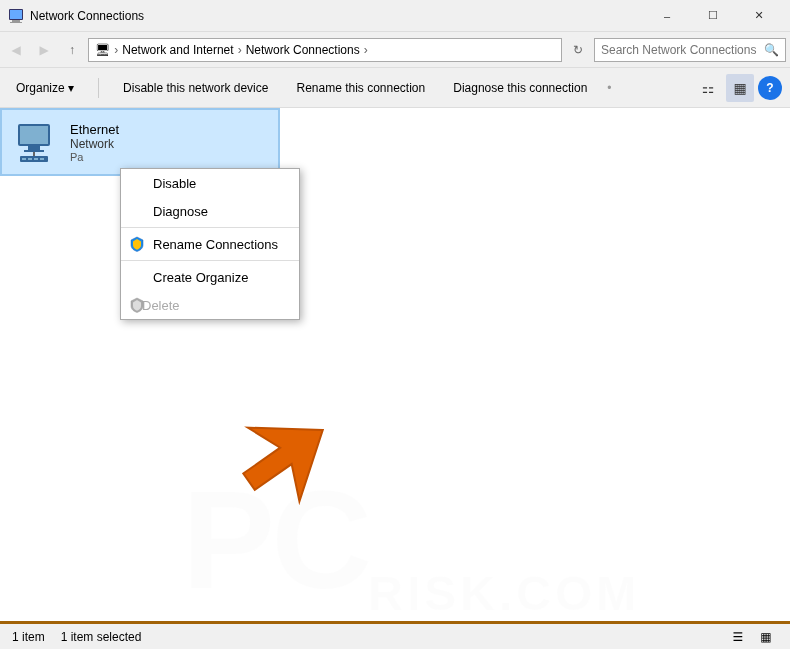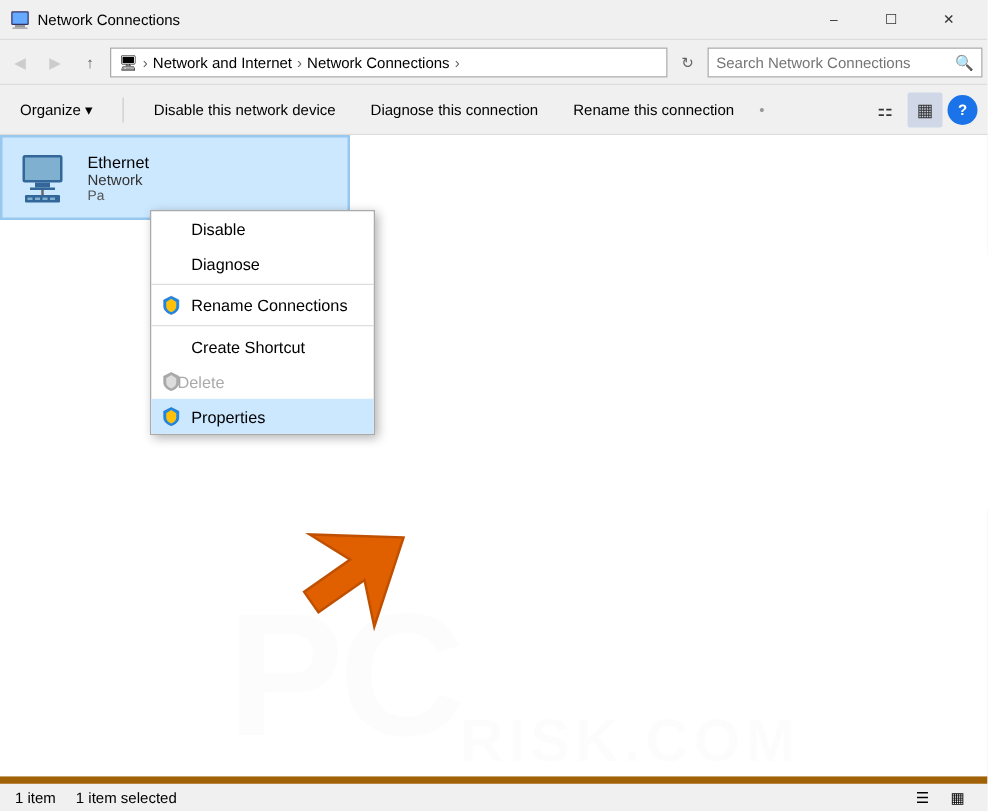--- a/index.html
+++ b/index.html
@@ -79,21 +79,21 @@
       background: #fff;
       border: 1px solid #aaa;
       display: flex;
       align-items: center;
       padding: 0 6px;
       font-size: 12px;
       gap: 2px;
     }
     .breadcrumb-sep { color: #666; margin: 0 2px; }
     .search-box {
-      width: 220px;
+      width: 192px;
       height: 24px;
       border: 1px solid #aaa;
       background: #fff;
       display: flex;
       align-items: center;
       padding: 0 6px;
     }
     .search-box input {
       border: none;
       outline: none;
@@ -280,21 +280,21 @@
       letter-spacing: -2px;
       user-select: none;
       flex-direction: row;
       padding-left: 32px;
     }
 
     
     .status-bar {
       height: 28px;
       background: #f0f0f0;
-      border-top: 6px solid #a16207;
+      border-top: 3px solid #a16207;
       display: flex;
       align-items: center;
       padding: 0 12px;
       gap: 16px;
       font-size: 12px;
     }
     .status-bar-right {
       margin-left: auto;
       display: flex;
       gap: 4px;
@@ -347,22 +347,22 @@
   <div class="search-box">
     <input type="text" placeholder="Search Network Connections" style="">
     <span>🔍</span>
   </div>
 </div>
 
 <div class="toolbar">
   <button class="toolbar-btn">Organize ▾</button>
   <div class="toolbar-sep"></div>
   <button class="toolbar-btn">Disable this network device</button>
+  <button class="toolbar-btn">Rename this connection</button>
   <button class="toolbar-btn">Diagnose this connection</button>
-  <button class="toolbar-btn">Rename this connection</button>
   <span style="color:#999">•</span>
   <div class="toolbar-right">
     <button class="view-btn">⚏</button>
     <button class="view-btn active">▦</button>
     <button class="help-btn">?</button>
   </div>
 </div>
 
 <div class="main-content">
 
@@ -414,43 +414,34 @@
           <path d="M7,1 L13,4 L13,9 C13,12.5 10,14.5 7,15.5 C4,14.5 1,12.5 1,9 L1,4 Z" fill="#1e88e5" stroke="#1565c0" stroke-width="0.5"></path>
           <path d="M7,3 L11,5.5 L11,9 C11,11.5 9,13 7,13.8 C5,13 3,11.5 3,9 L3,5.5 Z" fill="#ffc107"></path>
         </svg>
       </span>
       <span>Rename Connections</span>
     </div>
 
     <div class="menu-separator"></div>
 
     <div class="menu-item">
-      <span>Create Shortcut</span>
+      <span>Create Organize</span>
     </div>
 
     <div class="menu-item disabled-item">
       <span class="menu-icon">
         <svg width="14" height="16" viewBox="0 0 14 16">
           <path d="M7,1 L13,4 L13,9 C13,12.5 10,14.5 7,15.5 C4,14.5 1,12.5 1,9 L1,4 Z" fill="#aaa" stroke="#999" stroke-width="0.5"></path>
           <path d="M7,3 L11,5.5 L11,9 C11,11.5 9,13 7,13.8 C5,13 3,11.5 3,9 L3,5.5 Z" fill="#ddd"></path>
         </svg>
       </span>
       <span>Delete</span>
     </div>
 
 
-    <div class="menu-item highlighted">
-      <span class="menu-icon">
-        <svg width="14" height="16" viewBox="0 0 14 16">
-          <path d="M7,1 L13,4 L13,9 C13,12.5 10,14.5 7,15.5 C4,14.5 1,12.5 1,9 L1,4 Z" fill="#1e88e5" stroke="#1565c0" stroke-width="0.5"></path>
-          <path d="M7,3 L11,5.5 L11,9 C11,11.5 9,13 7,13.8 C5,13 3,11.5 3,9 L3,5.5 Z" fill="#ffc107"></path>
-        </svg>
-      </span>
-      <span>Properties</span>
-    </div>
   </div>
 
   <div class="arrow-pointer">
     <svg class="arrow-svg" viewBox="0 0 120 120" xmlns="http://www.w3.org/2000/svg">
       <polygon points="100,55 40,10 55,45 10,45 10,65 55,65 40,100" fill="#e06000" stroke="#c05000" stroke-width="2" transform="rotate(-35, 60, 55)"></polygon>
     </svg>
   </div>
 </div>
 
 <div class="status-bar">

